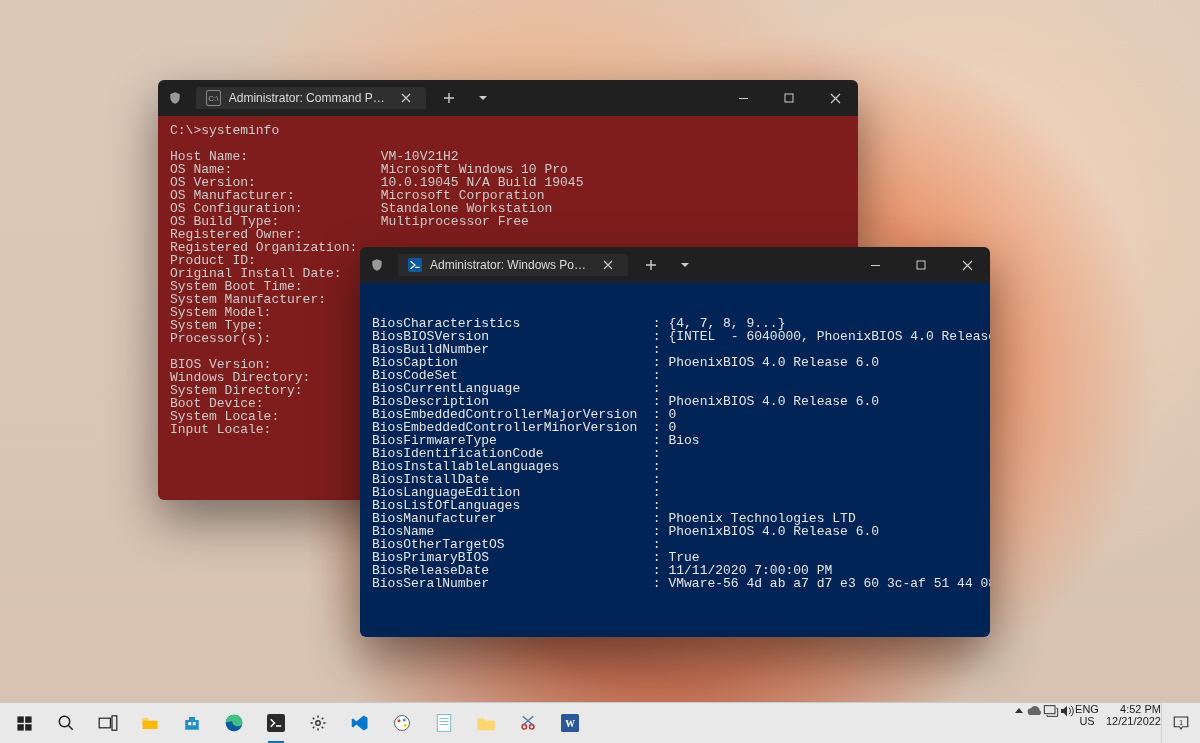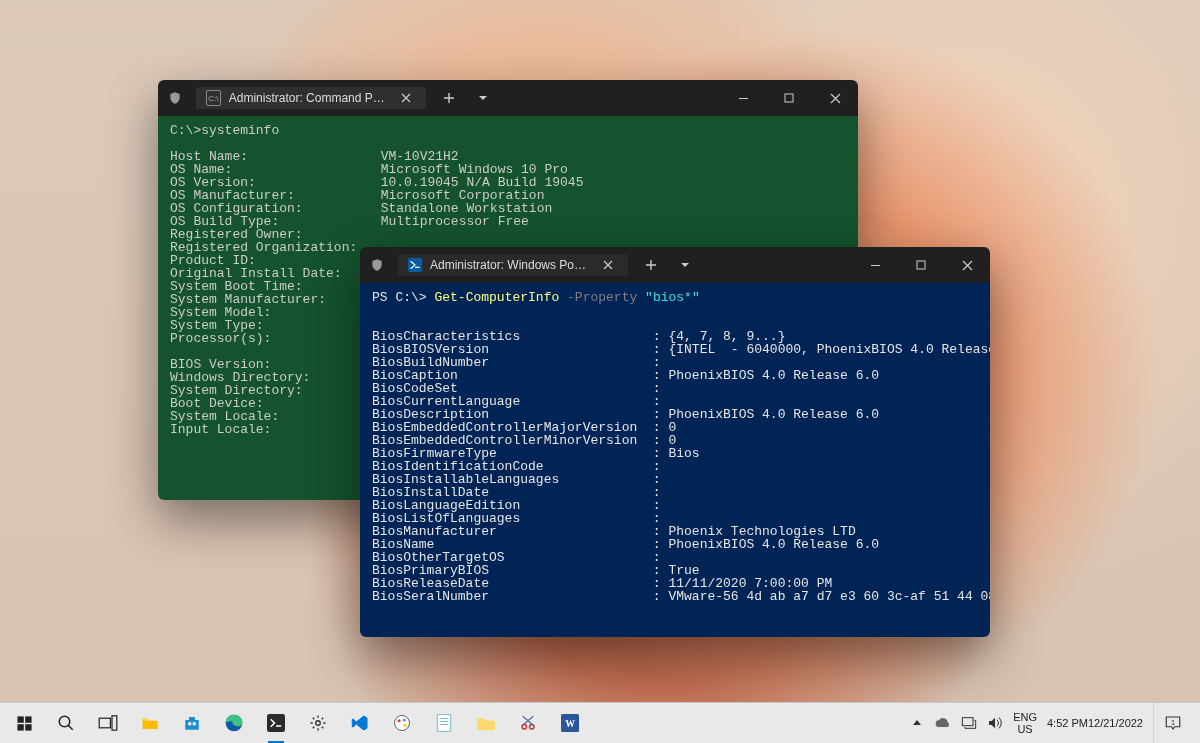--- a/index.html
+++ b/index.html
@@ -90,21 +90,21 @@
     flex: 1;
     font-family: Consolas, "Courier New", monospace;
     font-size: 13px;
     line-height: 13px;
     padding: 8px 12px 12px 12px;
     white-space: pre;
     overflow: hidden;
   }
   
   .cmd .term-body {
-    background: #14532d;
+    background: #7f1d1d;
     color: #cccccc;
   }
   
   .ps .term-body {
     background: #012456;
     color: #e6e6e6;
   }
   .psprompt { color:#e6e6e6; }
   .pscmd-yellow { color: #ffff80; }
   .pscmd-gray { color: #808080; }
@@ -131,26 +131,25 @@
     display: flex; align-items:center; justify-content:center;
     position: relative;
   }
   .tb-icon.active::after{
     content:"";
     position:absolute; bottom:0; left:12px; right:12px;
     height:2px; background:#0078d4;
   }
   .tb-sep { flex: 1; }
   .tray {
-    display:flex; align-items:center; gap:10px;
-    padding-right: 8px;
+    display:flex; 
   }
   .tray .clock {
-    display:flex; flex-direction:row; align-items:flex-end;
-    line-height:12px; font-size:11px;
+    display:flex; flex-direction:column; align-items:flex-end;
+    line-height:12px; font-size:11px;margin-left:7px;
   }
   .tray .lang {
     display:flex; flex-direction:column; align-items:center;
     line-height:12px; font-size:11px;
   }
   .tray-icon { width:16px; height:16px; display:flex; align-items:center; justify-content:center; color:#333; }
   .notif {
     width: 38px; height:40px; display:flex; align-items:center; justify-content:center;
     border-left:1px solid #d0d0d0;
   }
@@ -284,21 +283,21 @@
             <rect x="1" y="1" width="8" height="8" fill="none" stroke="#ccc"></rect>
           </svg>
         </div>
       <div class="wc-btn">
           <svg width="11" height="11" viewBox="0 0 11 11">
             <path stroke="#ccc" stroke-width="1.2" d="M1 1l9 9M10 1l-9 9"></path>
           </svg>
         </div>
     </div>
   </div>
-  <div class="term-body" id="ps-body"><div><span class="psprompt">PS C:\&gt; </span><span class="pscmd-yellow">Get-ComputerInfo</span> <span class="pscmd-gray">-Property</span> <span class="pscmd-cyan">"bios*"</span></div>
+  <div class="term-body" id="ps-body">
 
 <span>BiosCharacteristics                 : {4, 7, 8, 9...}
 BiosBIOSVersion                     : {INTEL  - 6040000, PhoenixBIOS 4.0 Release 6.0      }
 BiosBuildNumber                     : 
 BiosCaption                         : PhoenixBIOS 4.0 Release 6.0
 BiosCodeSet                         : 
 BiosCurrentLanguage                 : 
 BiosDescription                     : PhoenixBIOS 4.0 Release 6.0
 BiosEmbeddedControllerMajorVersion  : 0
 BiosEmbeddedControllerMinorVersion  : 0

